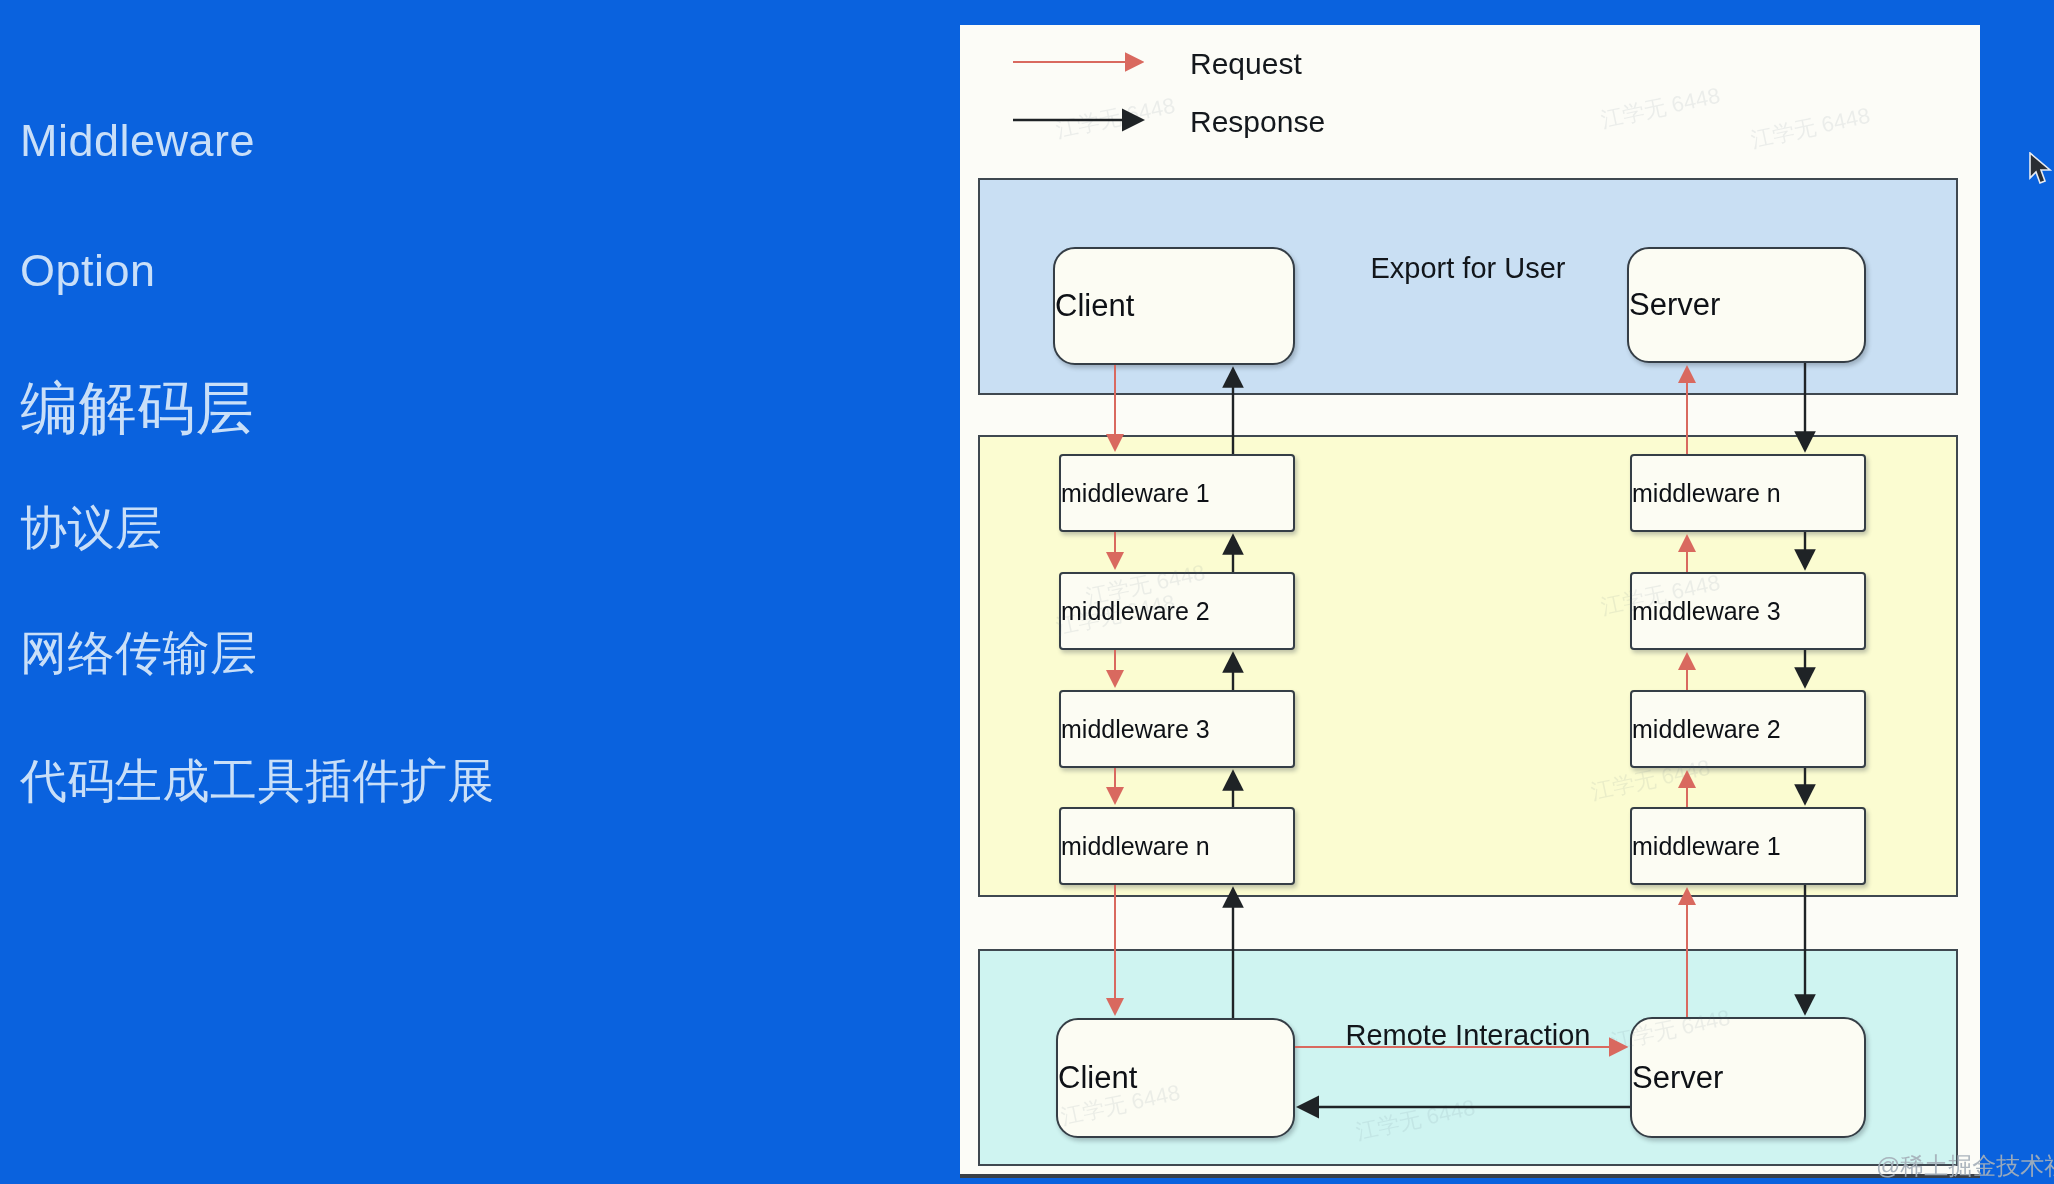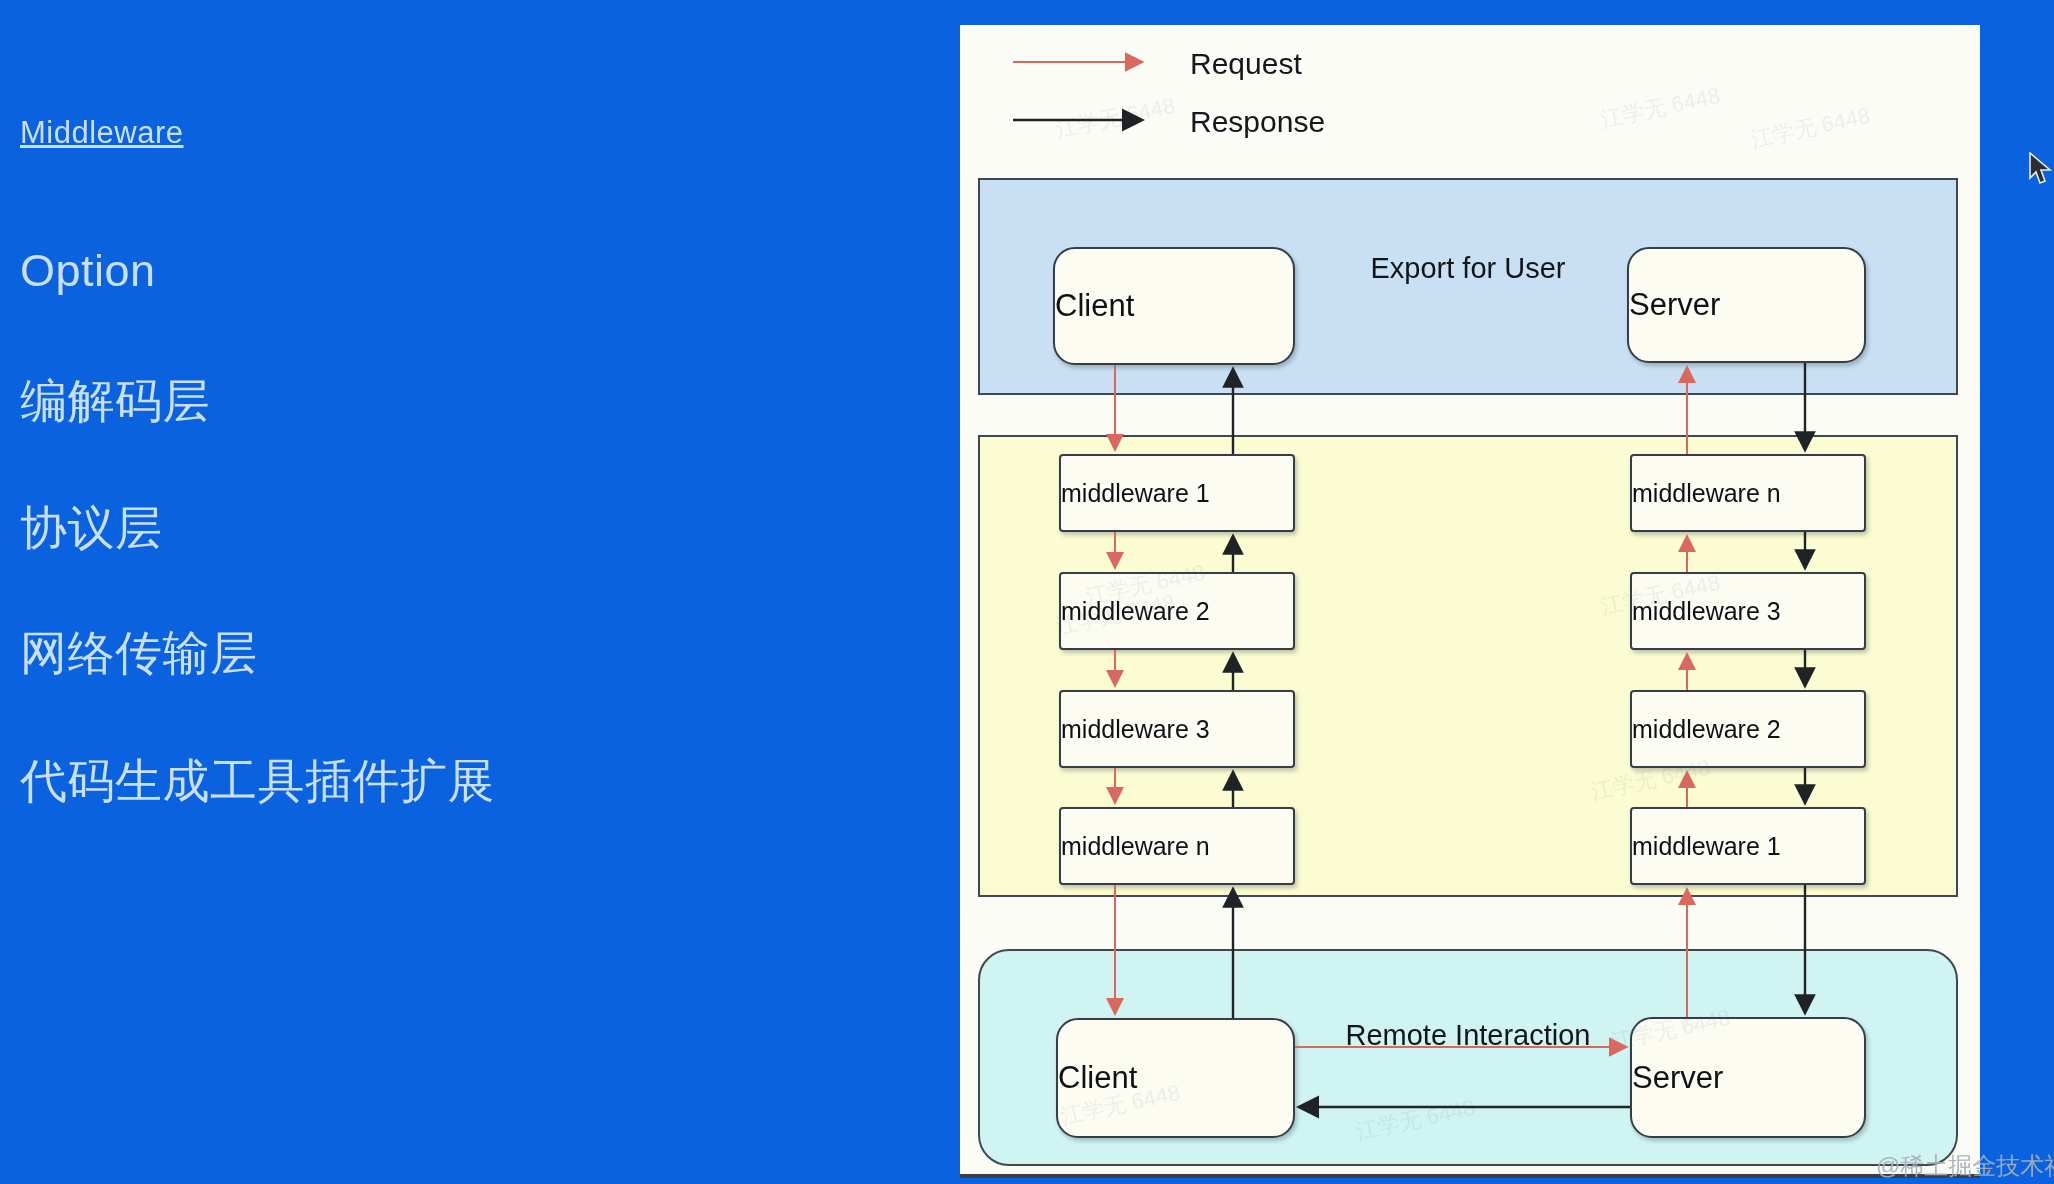--- a/index.html
+++ b/index.html
@@ -69,23 +69,23 @@
     font-size:24px; color:rgba(165,175,185,0.92);
     white-space:nowrap;
   }
 
   .cursor { position:absolute; left:2028px; top:152px; }
 </style>
 </head>
 <body>
 
 <div>
-  <div class="slide-item" style="top:115px; font-size:31px;text-decoration:underline;">Middleware</div>
+  <div class="slide-item" style="top:115px; font-size:45px;">Middleware</div>
   <div class="slide-item" style="top:245px; font-size:45px;">Option</div>
-  <div class="slide-item" style="top:370px; font-size:47px;">编解码层</div>
+  <div class="slide-item" style="top:370px; font-size:58px;">编解码层</div>
   <div class="slide-item" style="top:497px; font-size:47px;">协议层</div>
   <div class="slide-item" style="top:622px; font-size:47px;">网络传输层</div>
   <div class="slide-item" style="top:750px; font-size:47px;">代码生成工具插件扩展</div>
 </div>
 
 <div class="panel">
 
   <div class="legend-label" style="top:22px;">Request</div>
   <div class="legend-label" style="top:80px;">Response</div>
 
@@ -120,21 +120,21 @@
   <div class="node mw" style="left:670px; top:547px; width:236px; height:78px;">
     <span>middleware 3</span>
     </div>
   <div class="node mw" style="left:670px; top:665px; width:236px; height:78px;">
     <span>middleware 2</span>
     </div>
   <div class="node mw" style="left:670px; top:782px; width:236px; height:78px;">
     <span>middleware 1</span>
     </div>
 
-  <div class="section" style="top:924px; height:217px; background:#CFF4F1;border-radius:31px;">
+  <div class="section" style="top:924px; height:217px; background:#CFF4F1;">
     <div class="section-title" style="top:28px;">Remote Interaction</div>
   </div>
   <div class="node big" style="left:96px;  top:993px; width:239px; height:120px;">
     <span>Client</span>
   </div>
   <div class="node big" style="left:670px; top:992px; width:236px; height:121px;">
     <span>Server</span>
   </div>
 
   <div class="watermark" style="left:95px;  top:78px;">江学无 6448</div>

